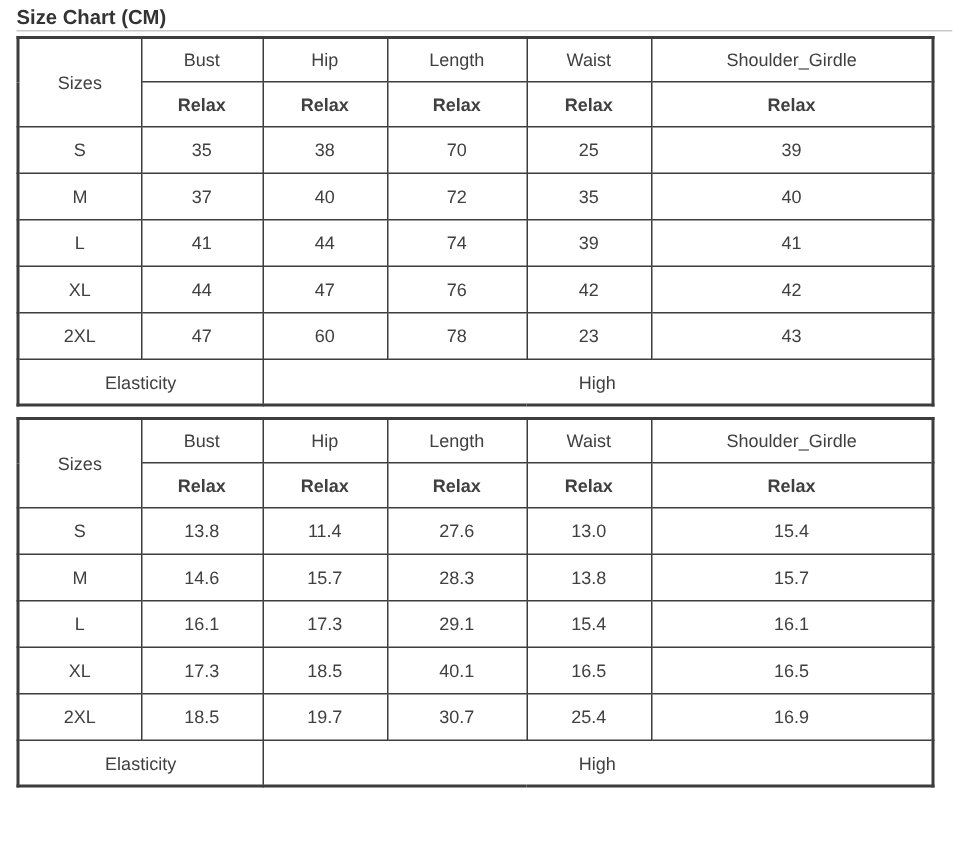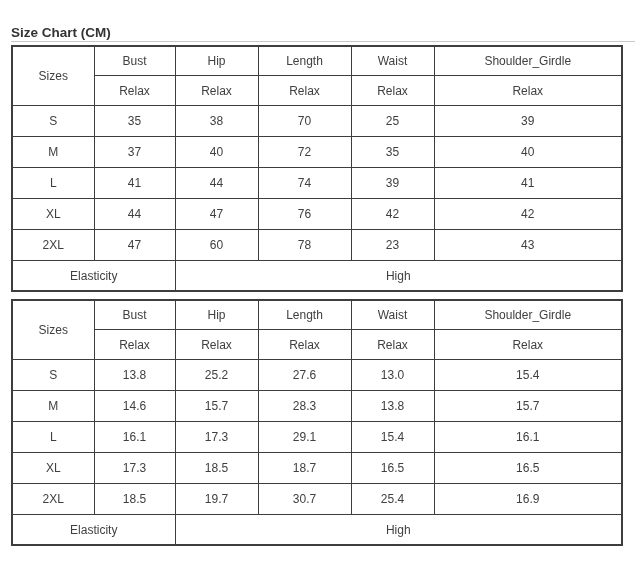--- a/index.html
+++ b/index.html
@@ -7,21 +7,21 @@
     padding: 0;
     background: #ffffff;
   }
   body {
     width: 635px;
     height: 571px;
     font-family: "Liberation Sans", sans-serif;
     overflow: hidden;
   }
   .page {
-    padding: 25px 0 0 11px;
+    padding: 4px 0 0 11px;
     box-sizing: border-box;
     width: 635px;
   }
   .chart-title {
     font-size: 13.5px;
     font-weight: 700;
     color: #333333;
     line-height: 15px;
     margin: 0;
     padding: 0 0 1px 0;
@@ -44,21 +44,21 @@
     overflow: hidden;
     white-space: nowrap;
   }
   col.c0 { width: 82px; }
   col.c1 { width: 81px; }
   col.c2 { width: 83px; }
   col.c3 { width: 93px; }
   col.c4 { width: 83px; }
   col.c5 { width: 188px; }
   tr.hrow td  { height: 28px; }
-  tr.hrow2 td { height: 29px; }
+  tr.hrow2 td { height: 29px; font-weight: bold; }
   tr.drow td  { height: 30px; }
   tr.frow td  { height: 29px; }
   .section-inch { margin-top: 7px; }
 </style>
 </head>
 <body>
 
 <div class="page">
 
   <div class="section">
@@ -158,21 +158,21 @@
         <tr class="hrow2">
           <td>Relax</td>
           <td>Relax</td>
           <td>Relax</td>
           <td>Relax</td>
           <td>Relax</td>
         </tr>
         <tr class="drow">
           <td>S</td>
           <td>13.8</td>
-          <td>25.2</td>
+          <td>11.4</td>
           <td>27.6</td>
           <td>13.0</td>
           <td>15.4</td>
         </tr>
         <tr class="drow">
           <td>M</td>
           <td>14.6</td>
           <td>15.7</td>
           <td>28.3</td>
           <td>13.8</td>
@@ -183,21 +183,21 @@
           <td>16.1</td>
           <td>17.3</td>
           <td>29.1</td>
           <td>15.4</td>
           <td>16.1</td>
         </tr>
         <tr class="drow">
           <td>XL</td>
           <td>17.3</td>
           <td>18.5</td>
-          <td>18.7</td>
+          <td>40.1</td>
           <td>16.5</td>
           <td>16.5</td>
         </tr>
         <tr class="drow">
           <td>2XL</td>
           <td>18.5</td>
           <td>19.7</td>
           <td>30.7</td>
           <td>25.4</td>
           <td>16.9</td>

